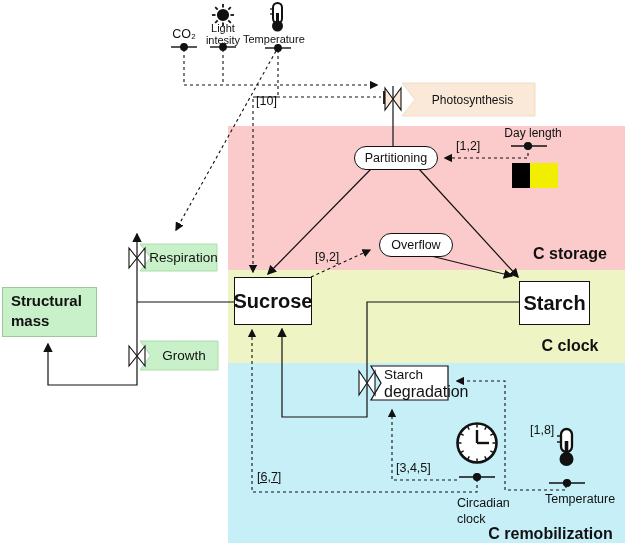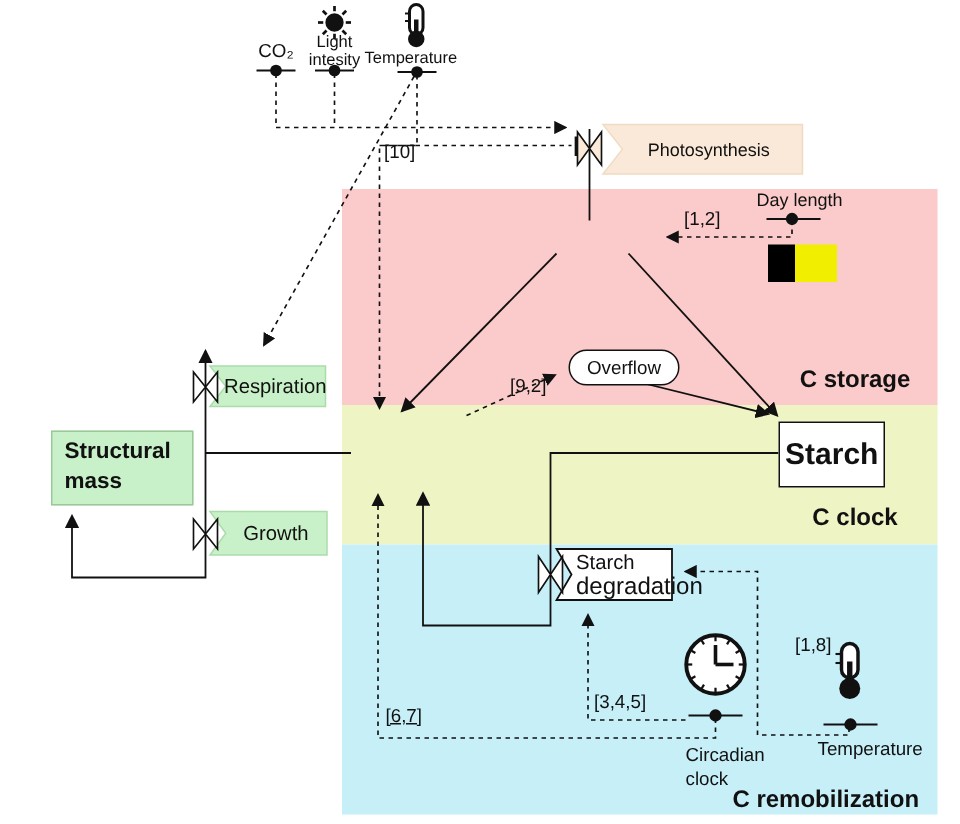--- a/index.html
+++ b/index.html
@@ -154,40 +154,46 @@
       <rect x="530" y="163" width="28" height="25" fill="#f2ee00"></rect>
     </g>
   </svg>
 
   <div class="lbl ctr" style="left:166px;top:27px;width:36px;font-size:12.5px;">CO₂</div>
   <div class="lbl sm ctr" style="left:199px;top:22px;width:48px;">Light intesity</div>
   <div class="lbl sm" style="left:243px;top:33px;">Temperature</div>
 
   <div class="lbl ref" style="left:256px;top:94px;">[10]</div>
   <div class="lbl ref" style="left:456px;top:139px;">[1,2]</div>
-  <div class="lbl ref" style="left:315px;top:250px;margin-left:25px;">[9,2]</div>
+  <div class="lbl ref" style="left:315px;top:250px;">[9,2]</div>
   <div class="lbl ref" style="left:257px;top:470px;text-decoration:underline;">[6,7]</div>
   <div class="lbl ref" style="left:396px;top:461px;">[3,4,5]</div>
   <div class="lbl ref" style="left:530px;top:423px;">[1,8]</div>
 
   <div class="bannerlbl" style="left:410px;top:83px;width:125px;height:33px;font-size:12px;">Photosynthesis</div>
   <div class="lbl ctr" style="left:498px;top:126px;width:70px;font-size:12px;">Day length</div>
+  <div class="pill" style="left:354px;top:146px;width:82px;height:22px;">
+    <span>Partitioning</span>
+  </div>
   <div class="pill" style="left:379px;top:233px;width:72px;height:22px;">
     <span>Overflow</span>
   </div>
   <div class="lbl section" style="left:520px;top:245px;width:100px;">C storage</div>
 
   <div class="bannerlbl" style="left:150px;top:244px;width:67px;height:27px;">Respiration</div>
+  <div class="stock" style="left:234px;top:277px;width:76px;height:46px;">
+    <span>Sucrose</span>
+  </div>
   <div class="stock" style="left:519px;top:281px;width:69px;height:42px;">
     <span>Starch</span>
   </div>
   <div class="lbl section" style="left:520px;top:337px;width:100px;">C clock</div>
 
   <div class="bannerlbl" style="left:150px;top:341px;width:68px;height:29px;">Growth</div>
-  <div class="lbl" style="left:2px;top:287px;width:95px;height:50px;background:#c9f1c9;border:1px solid #9bc89b;box-sizing:border-box;margin-left:32px;">
+  <div class="lbl" style="left:2px;top:287px;width:95px;height:50px;background:#c9f1c9;border:1px solid #9bc89b;box-sizing:border-box;">
     <div style="font-weight:700;font-size:15px;line-height:1.3;padding:3px 4px 0 8px;">Structural mass</div>
   </div>
 
   <div class="lbl" style="left:384px;top:367px;width:64px;line-height:1.15;">
     <div style="font-size:13.5px;">Starch</div>
     <div style="font-size:16px;">degradation</div>
   </div>
 
   <div class="lbl" style="left:457px;top:495px;width:62px;font-size:12.5px;line-height:1.3;">Circadian clock</div>
   <div class="lbl" style="left:545px;top:492px;width:80px;font-size:12.5px;">Temperature</div>

